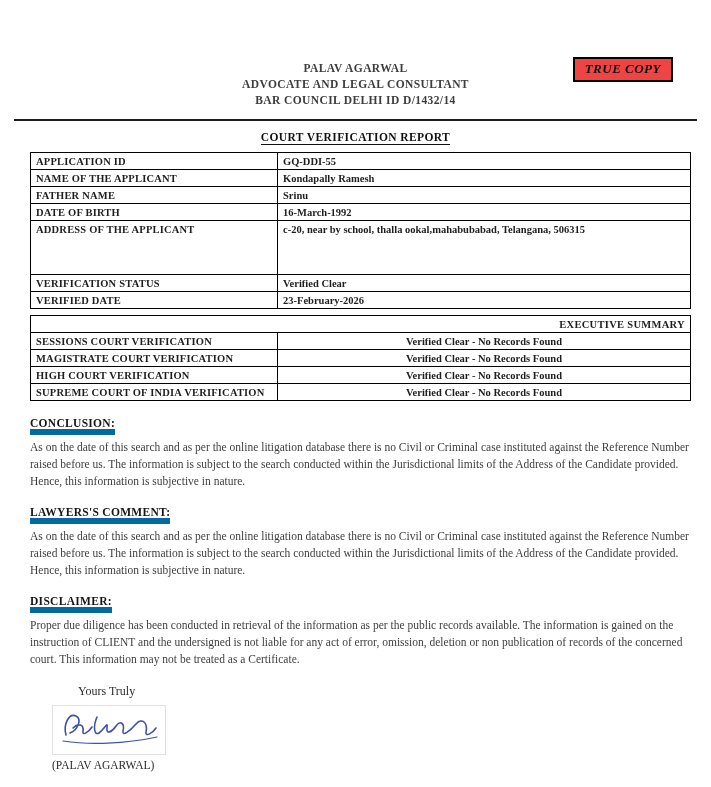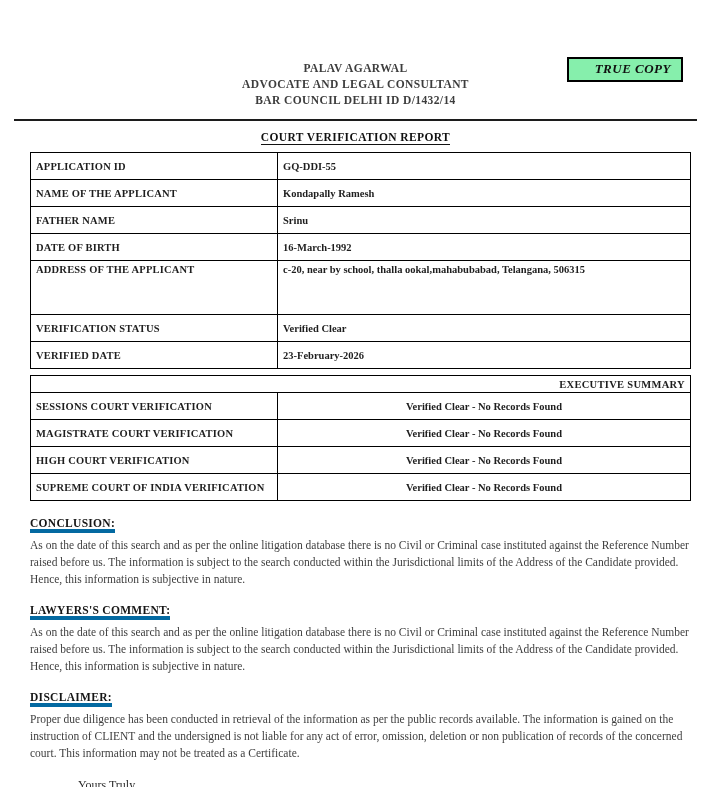--- a/index.html
+++ b/index.html
@@ -13,26 +13,26 @@
   }
   .page { position: relative; width: 711px; height: 787px; }
 
   
   .header { padding-top: 60px; text-align: center; }
   .header .hline {
     font-weight: bold; font-size: 11.5px; line-height: 16px;
     letter-spacing: 0.4px; color: #3d3d3d;
   }
   .stamp {
-    position: absolute; top: 57px; right: 28px;
+    position: absolute; top: 57px; right: 38px;
     border: 2px solid #000;
-    padding: 2px 10px 3px 26px;
+    padding: 2px 10px 3px 10px;
     font-weight: bold; font-style: italic;
     font-size: 13px; color: #101010; letter-spacing: 0.5px;
-    background: #86efac;
+    background: #ef4444;
   }
   .rule {
     margin: 11px 14px 0 14px;
     border-top: 2px solid #1c1c1c;
     height: 0;
   }
   .doc-title-wrap { text-align: center; margin-top: 6px; }
   .doc-title {
     display: inline-block;
     font-weight: bold; font-size: 11.5px; color: #111;
@@ -51,36 +51,36 @@
   .summary-table { margin-top: 6px; }
   .info-table td, .summary-table td {
     border: 1px solid #000;
     font-size: 10.5px;
     padding: 2px 5px;
     color: #1e1e1e;
   }
   .col-label { width: 247px; }
   td.lbl { font-weight: bold; letter-spacing: 0.2px; }
   td.val { font-weight: bold; }
-  tr.row { height: 27px; }
+  tr.row { height: 17px; }
   tr.tall { height: 54px; }
   tr.tall td { vertical-align: top; padding-top: 3px; }
   .sum-head {
     text-align: right; font-weight: bold; letter-spacing: 0.3px;
     height: 17px;
   }
   td.sum-val { text-align: center; font-weight: bold; }
 
   
   .section { margin: 12px 21px 0 30px; }
   .section .shead {
     display: inline-block;
     font-weight: bold; font-size: 11.5px; color: #161616;
     letter-spacing: 0.3px;
-    border-bottom: 4px solid #0369a1;
+    border-bottom: 6px solid #0369a1;
     margin-bottom: 4px;
   }
   .section .sbody {
     font-size: 11.5px; line-height: 17px; color: #3e3e3e;
     width: 660px;
   }
 
   
   .closing { margin: 16px 0 0 78px; font-size: 12px; color: #2c2c2c; }
   .signature-box {

